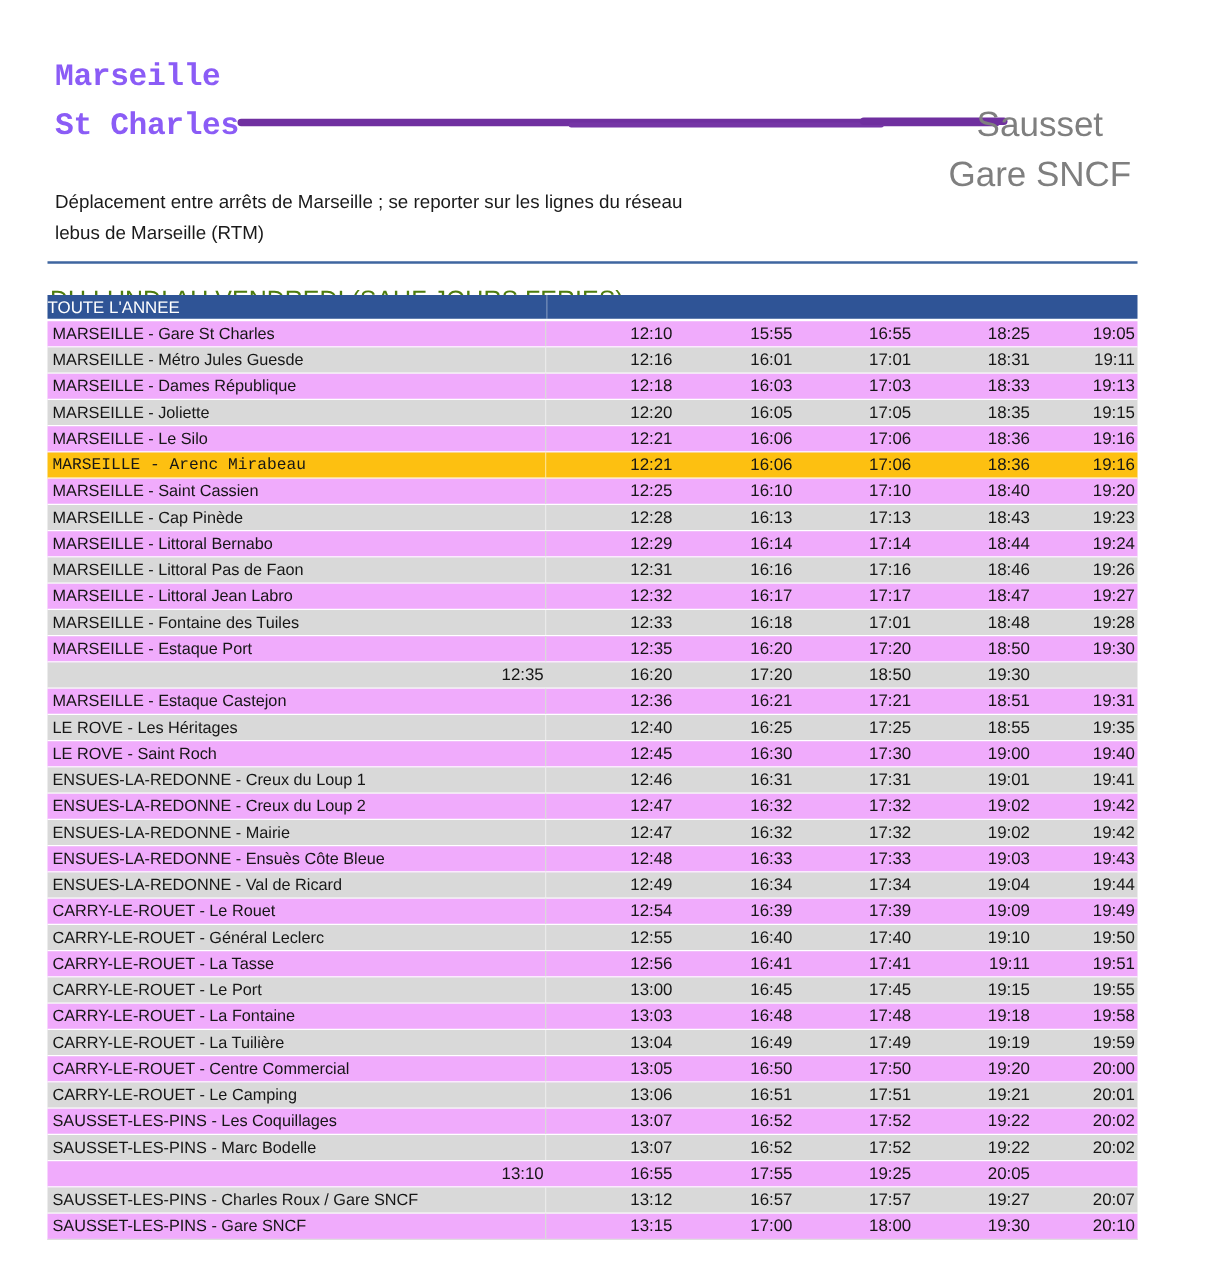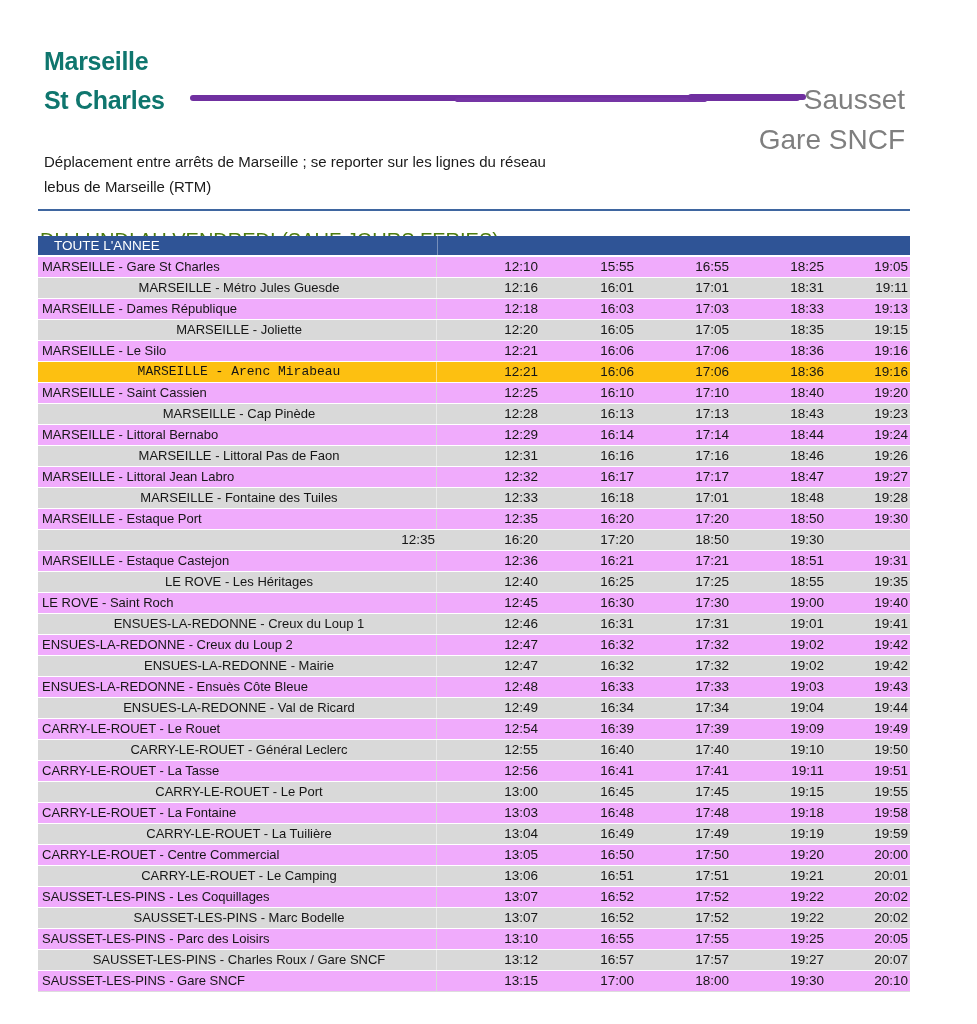--- a/index.html
+++ b/index.html
@@ -1,42 +1,42 @@
 <!DOCTYPE html>
 <html><head>
 <meta charset="utf-8">
 <style>
   * { margin:0; padding:0; box-sizing:border-box; }
   html,body { background:#ffffff; }
   body { width:977px; height:1024px; position:relative; font-family:"Liberation Sans", sans-serif; color:#1a1a1a; overflow:hidden; }
 
-  .origin-title { position:absolute; left:44px; top:42px; font-size:25px; font-weight:700; line-height:39px; color:#0f766e; letter-spacing:-0.3px; }
+  .origin-title { position:absolute; left:44px; top:42px; font-size:25px; font-weight:700; line-height:39px; color:#8b5cf6; letter-spacing:-0.3px;font-family:Liberation Mono, monospace; }
 
   .route-line { position:absolute; left:190px; top:95px; width:610px; height:6px; background:#7030A0; border-radius:3px; }
   .route-line-seg2 { position:absolute; left:455px; top:98px; width:252px; height:4px; background:#7535a5; border-radius:2px; }
   .route-line-seg3 { position:absolute; left:688px; top:94px; width:118px; height:6px; background:#6f2f9f; border-radius:3px; }
 
-  .dest-title { position:absolute; right:72px; top:80px; text-align:right; font-size:28px; line-height:40px; color:#7F7F7F; }
+  .dest-title { position:absolute; right:72px; top:80px; text-align:center; font-size:28px; line-height:40px; color:#7F7F7F; }
 
   .note { position:absolute; left:44px; top:149px; font-size:15px; line-height:25px; color:#1a1a1a; }
 
   .period-rule { position:absolute; left:38px; top:209px; width:872px; height:2px; background:#3F66A0; }
   .period-label { position:absolute; left:40px; top:230px; font-size:20px; line-height:20px; color:#4d7c0f; }
 
   .year-bar { position:absolute; left:38px; top:236px; width:872px; height:19px; background:#2F5496; }
-  .year-bar .label { display:block; padding-left:16px; font-size:13.5px; line-height:19px; color:#ffffff; }
+  .year-bar .label { display:block; padding-left:0; font-size:13.5px; line-height:19px; color:#ffffff; }
   .year-bar .bar-divider { position:absolute; left:399px; top:0; bottom:0; width:1px; background:rgba(255,255,255,0.35); }
 
   .timetable { position:absolute; left:38px; top:257px; width:872px; }
   .row { display:grid; grid-template-columns:399px 103px 96px 95px 95px 84px; height:21px; border-bottom:1px solid #ffffff; background:#f0abfc; }
   .row.alt { background:#D9D9D9; }
   .row.hl  { background:#FDC011; }
   .row:last-child { border-bottom:1px solid #dddddd; }
   .cell-stop { padding-left:4px; font-size:13px; line-height:20px; white-space:nowrap; overflow:hidden; border-right:1px solid #D9D9D9; color:#161616; }
-  .row.alt .cell-stop { border-right-color:rgba(255,255,255,0.45);text-align:center; }
+  .row.alt .cell-stop { border-right-color:rgba(255,255,255,0.45); }
   .row.hl  .cell-stop { border-right-color:rgba(255,255,255,0.5);font-family:Liberation Mono, monospace; }
   .cell-time { text-align:right; padding-right:2px; font-size:13.5px; line-height:20px; color:#161616; }
 </style>
 </head>
 <body>
 
 <div class="origin-title">
   <div>Marseille</div>
   <div>St Charles</div>
 </div>
@@ -313,21 +313,20 @@
   </div>
     <div class="row alt">
     <div class="cell-stop">SAUSSET-LES-PINS - Marc Bodelle</div>
     <div class="cell-time">13:07</div>
     <div class="cell-time">16:52</div>
     <div class="cell-time">17:52</div>
     <div class="cell-time">19:22</div>
     <div class="cell-time">20:02</div>
   </div>
     <div class="row">
-    <div class="cell-stop">SAUSSET-LES-PINS - Parc des Loisirs</div>
     <div class="cell-time">13:10</div>
     <div class="cell-time">16:55</div>
     <div class="cell-time">17:55</div>
     <div class="cell-time">19:25</div>
     <div class="cell-time">20:05</div>
   </div>
     <div class="row alt">
     <div class="cell-stop">SAUSSET-LES-PINS - Charles Roux / Gare SNCF</div>
     <div class="cell-time">13:12</div>
     <div class="cell-time">16:57</div>

